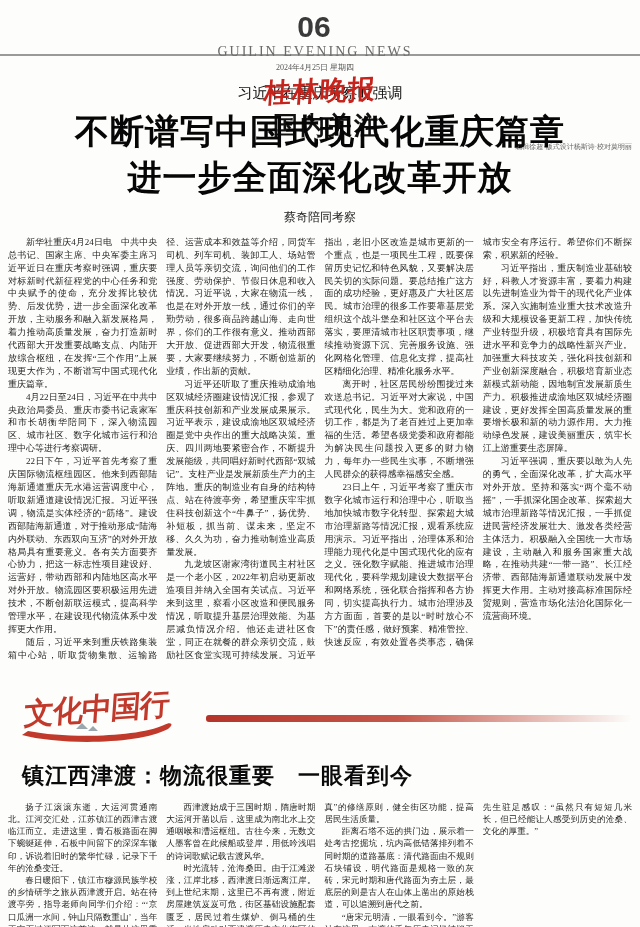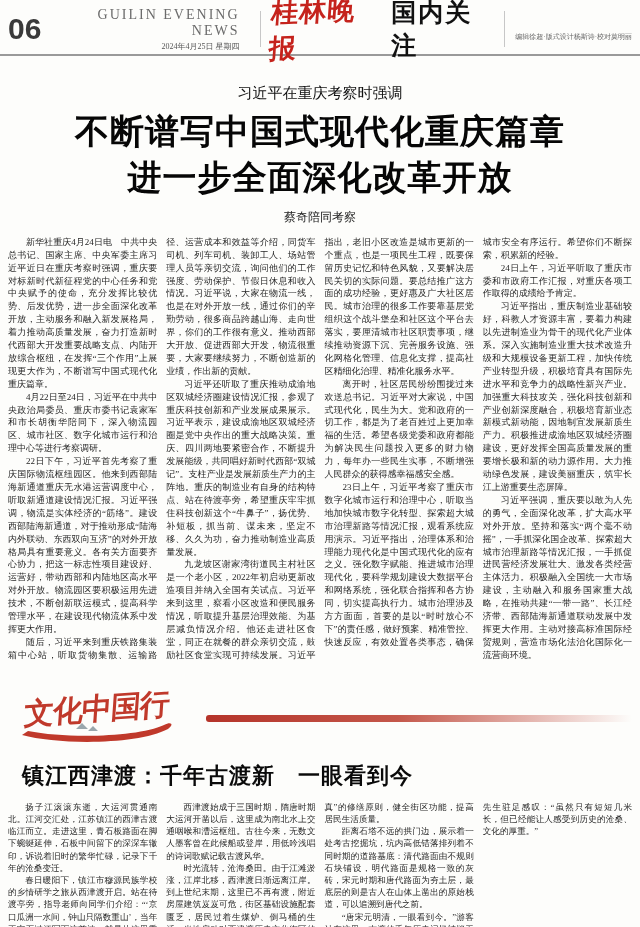--- a/index.html
+++ b/index.html
@@ -1,23 +1,23 @@
 <!DOCTYPE html>
 <html><head>
 <meta charset="utf-8">
 <style>
   * { margin: 0; padding: 0; box-sizing: border-box; }
   html,body { width: 640px; background:#f2f2ee; }
   body { font-family: "Liberation Serif", "DejaVu Serif", serif; color:#1c1c1c; }
   .page { width:640px; height:927px; background:#fdfdfb; position:relative; overflow:hidden; }
 
   
-  .header { display:flex; align-items:center; padding:10px 8px 6px 8px; height:56px; border-bottom:2px solid #9a9a9a; }
+  .header { display:flex; align-items:center; padding:10px 8px 6px 8px; height:56px; border-bottom:2px solid #9a9a9a;flex-direction:column; }
   .page-no { font-family:"Liberation Sans",sans-serif; font-size:30px; font-weight:bold; color:#3a3a3a; margin-right:12px; }
-  .masthead-en { text-align:right; margin-right:10px; }
+  .masthead-en { text-align:center; margin-right:10px; }
   .masthead-en .en { font-family:"Liberation Serif",serif; font-size:14px; letter-spacing:2px; color:#6b6b6b; }
   .masthead-en .date { font-size:8px; color:#555; margin-top:2px; }
   .vdiv { width:1px; height:36px; background:#c7c7c7; margin:0 10px; }
   .logo-cn { font-family:"DejaVu Sans",sans-serif; font-size:27px; font-weight:bold; color:#c5231c; transform:rotate(-2deg) skewX(-6deg); letter-spacing:1px; }
   .section-cn { font-family:"DejaVu Sans",sans-serif; font-size:25px; font-weight:bold; color:#111; margin-left:14px; letter-spacing:2px; }
   .credits { margin-left:auto; font-size:7px; color:#666; white-space:nowrap; align-self:flex-end; padding-bottom:6px; }
 
   
   .lead-head { text-align:center; padding-top:28px; }
   .kicker { font-family:"DejaVu Sans",sans-serif; font-size:15px; color:#111; margin-bottom:6px; }
@@ -66,39 +66,38 @@
 
   <div class="body-cols cols-lead">
       <p>新华社重庆4月24日电　中共中央总书记、国家主席、中央军委主席习近平近日在重庆考察时强调，重庆要对标新时代新征程党的中心任务和党中央赋予的使命，充分发挥比较优势、后发优势，进一步全面深化改革开放，主动服务和融入新发展格局，着力推动高质量发展，奋力打造新时代西部大开发重要战略支点、内陆开放综合枢纽，在发挥“三个作用”上展现更大作为，不断谱写中国式现代化重庆篇章。</p>
       <p>4月22日至24日，习近平在中共中央政治局委员、重庆市委书记袁家军和市长胡衡华陪同下，深入物流园区、城市社区、数字化城市运行和治理中心等进行考察调研。</p>
       <p>22日下午，习近平首先考察了重庆国际物流枢纽园区。他来到西部陆海新通道重庆无水港运营调度中心，听取新通道建设情况汇报。习近平强调，物流是实体经济的“筋络”。建设西部陆海新通道，对于推动形成“陆海内外联动、东西双向互济”的对外开放格局具有重要意义。各有关方面要齐心协力，把这一标志性项目建设好、运营好，带动西部和内陆地区高水平对外开放。物流园区要积极运用先进技术，不断创新联运模式，提高科学管理水平，在建设现代物流体系中发挥更大作用。</p>
       <p>随后，习近平来到重庆铁路集装箱中心站，听取货物集散、运输路径、运营成本和效益等介绍，同货车司机、列车司机、装卸工人、场站管理人员等亲切交流，询问他们的工作强度、劳动保护、节假日休息和收入情况。习近平说，大家在物流一线，也是在对外开放一线，通过你们的辛勤劳动，很多商品跨越山海、走向世界，你们的工作很有意义。推动西部大开放、促进西部大开发，物流很重要，大家要继续努力，不断创造新的业绩，作出新的贡献。</p>
       <p>习近平还听取了重庆推动成渝地区双城经济圈建设情况汇报，参观了重庆科技创新和产业发展成果展示。习近平表示，建设成渝地区双城经济圈是党中央作出的重大战略决策。重庆、四川两地要紧密合作，不断提升发展能级，共同唱好新时代西部“双城记”。支柱产业是发展新质生产力的主阵地。重庆的制造业有自身的结构特点、站在待渡亭旁，希望重庆牢牢抓住科技创新这个“牛鼻子”，扬优势、补短板，抓当前、谋未来，坚定不移、久久为功，奋力推动制造业高质量发展。</p>
       <p>九龙坡区谢家湾街道民主村社区是一个老小区，2022年初启动更新改造项目并纳入全国有关试点。习近平来到这里，察看小区改造和便民服务情况，听取提升基层治理效能、为基层减负情况介绍。他还走进社区食堂，同正在就餐的群众亲切交流，鼓励社区食堂实现可持续发展。习近平指出，老旧小区改造是城市更新的一个重点，也是一项民生工程，既要保留历史记忆和特色风貌，又要解决居民关切的实际问题。要总结推广这方面的成功经验，更好惠及广大社区居民。城市治理的很多工作要靠基层党组织这个战斗堡垒和社区这个平台去落实，要厘清城市社区职责事项，继续推动资源下沉、完善服务设施、强化网格化管理、信息化支撑，提高社区精细化治理、精准化服务水平。</p>
       <p>离开时，社区居民纷纷围拢过来欢送总书记。习近平对大家说，中国式现代化，民生为大。党和政府的一切工作，都是为了老百姓过上更加幸福的生活。希望各级党委和政府都能为解决民生问题投入更多的财力物力，每年办一些民生实事，不断增强人民群众的获得感幸福感安全感。</p>
       <p>23日上午，习近平考察了重庆市数字化城市运行和治理中心，听取当地加快城市数字化转型、探索超大城市治理新路等情况汇报，观看系统应用演示。习近平指出，治理体系和治理能力现代化是中国式现代化的应有之义。强化数字赋能、推进城市治理现代化，要科学规划建设大数据平台和网络系统，强化联合指挥和各方协同，切实提高执行力。城市治理涉及方方面面，首要的是以“时时放心不下”的责任感，做好预案、精准管控、快速反应，有效处置各类事态，确保城市安全有序运行。希望你们不断探索，积累新的经验。</p>
-      <p>24日上午，习近平听取了重庆市委和市政府工作汇报，对重庆各项工作取得的成绩给予肯定。</p>
       <p>习近平指出，重庆制造业基础较好，科教人才资源丰富，要着力构建以先进制造业为骨干的现代化产业体系。深入实施制造业重大技术改造升级和大规模设备更新工程，加快传统产业转型升级，积极培育具有国际先进水平和竞争力的战略性新兴产业。加强重大科技攻关，强化科技创新和产业创新深度融合，积极培育新业态新模式新动能，因地制宜发展新质生产力。积极推进成渝地区双城经济圈建设，更好发挥全国高质量发展的重要增长极和新的动力源作用。大力推动绿色发展，建设美丽重庆，筑牢长江上游重要生态屏障。</p>
       <p>习近平强调，重庆要以敢为人先的勇气，全面深化改革，扩大高水平对外开放。坚持和落实“两个毫不动摇”，一手抓深化国企改革、探索超大城市治理新路等情况汇报，一手抓促进民营经济发展壮大、激发各类经营主体活力。积极融入全国统一大市场建设，主动融入和服务国家重大战略，在推动共建“一带一路”、长江经济带、西部陆海新通道联动发展中发挥更大作用。主动对接高标准国际经贸规则，营造市场化法治化国际化一流营商环境。</p>
     </div>
 
   <div class="banner">
     <div class="banner-art">
       <div class="banner-title">文化中国行</div>
       <span>
         <svg class="banner-swoosh" width="170" height="26" viewBox="0 0 170 26">
           <path d="M4 16 C 40 26, 120 26, 150 10 C 156 6, 154 2, 146 6 C 120 18, 50 20, 10 12 Z" fill="#c0392b"></path>
           <path d="M58 10 l6 -6 l6 6 Z M70 12 l5 -5 l5 5 Z" fill="#9aa7ad"></path>
         </svg>
       </span>
     </div>
     <div class="banner-line"></div>
   </div>
 
-  <div class="second-title">镇江西津渡：千年古渡新　一眼看到今</div>
+  <div class="second-title">镇江西津渡：物流很重要　一眼看到今</div>
   <div class="body-cols cols-second">
       <p>扬子江滚滚东逝，大运河贯通南北。江河交汇处，江苏镇江的西津古渡临江而立。走进这里，青石板路面在脚下蜿蜒延伸，石板中间留下的深深车辙印，诉说着旧时的繁华忙碌，记录下千年的沧桑变迁。</p>
       <p>春日暖阳下，镇江市穆源民族学校的乡情研学之旅从西津渡开启。站在待渡亭旁，指导老师向同学们介绍：“‘京口瓜洲一水间，钟山只隔数重山’，当年王安石过江写下这首诗，就是从这里乘船北上……”</p>
       <p>西津渡始成于三国时期，隋唐时期大运河开凿以后，这里成为南北水上交通咽喉和漕运枢纽。古往今来，无数文人墨客曾在此候船或登岸，用低吟浅唱的诗词歌赋记载古渡风华。</p>
       <p>时光流转，沧海桑田。由于江滩淤涨，江岸北移，西津渡日渐远离江岸。到上世纪末期，这里已不再有渡，附近房屋建筑岌岌可危，街区基础设施配套匮乏，居民过着生煤炉、倒马桶的生活。当地启动对西津渡历史文化街区的保护工作，秉持“修旧如故，以存其真”的修缮原则，健全街区功能，提高居民生活质量。</p>
       <p>距离石塔不远的拱门边，展示着一处考古挖掘坑，坑内高低错落排列着不同时期的道路基底：清代路面由不规则石块铺设，明代路面是规格一致的灰砖，宋元时期和唐代路面为夯土层，最底层的则是古人在山体上凿出的原始栈道，可以追溯到唐代之前。</p>
       <p>“唐宋元明清，一眼看到今。”游客站在这里，古渡的千年历史记忆被悄无声息地复原在眼前。来自上海的游客陆先生驻足感叹：“虽然只有短短几米长，但已经能让人感受到历史的沧桑、文化的厚重。”</p>
     </div>
 
 </div>

